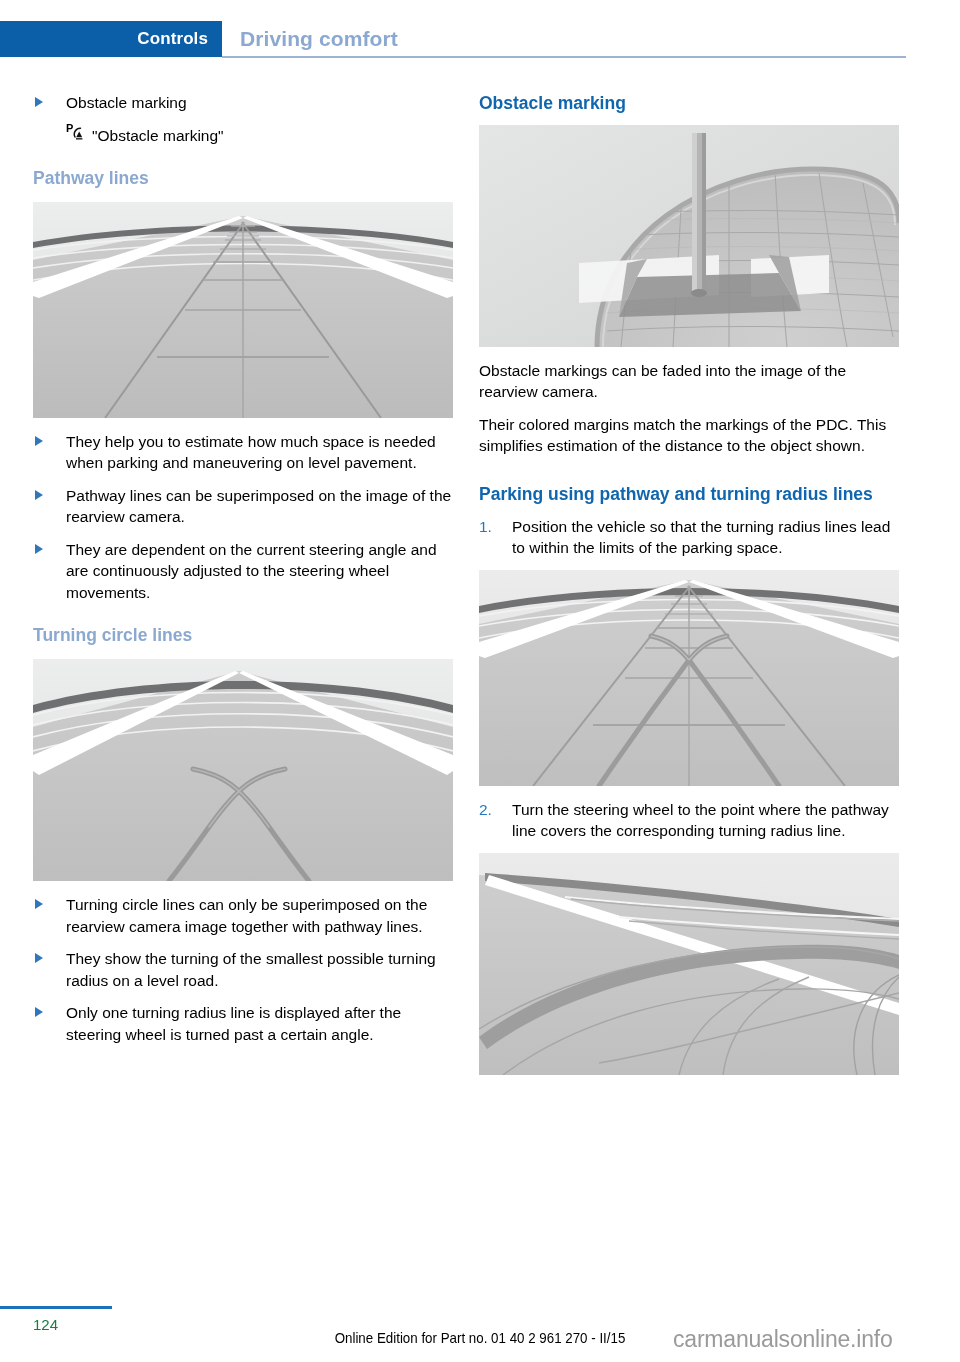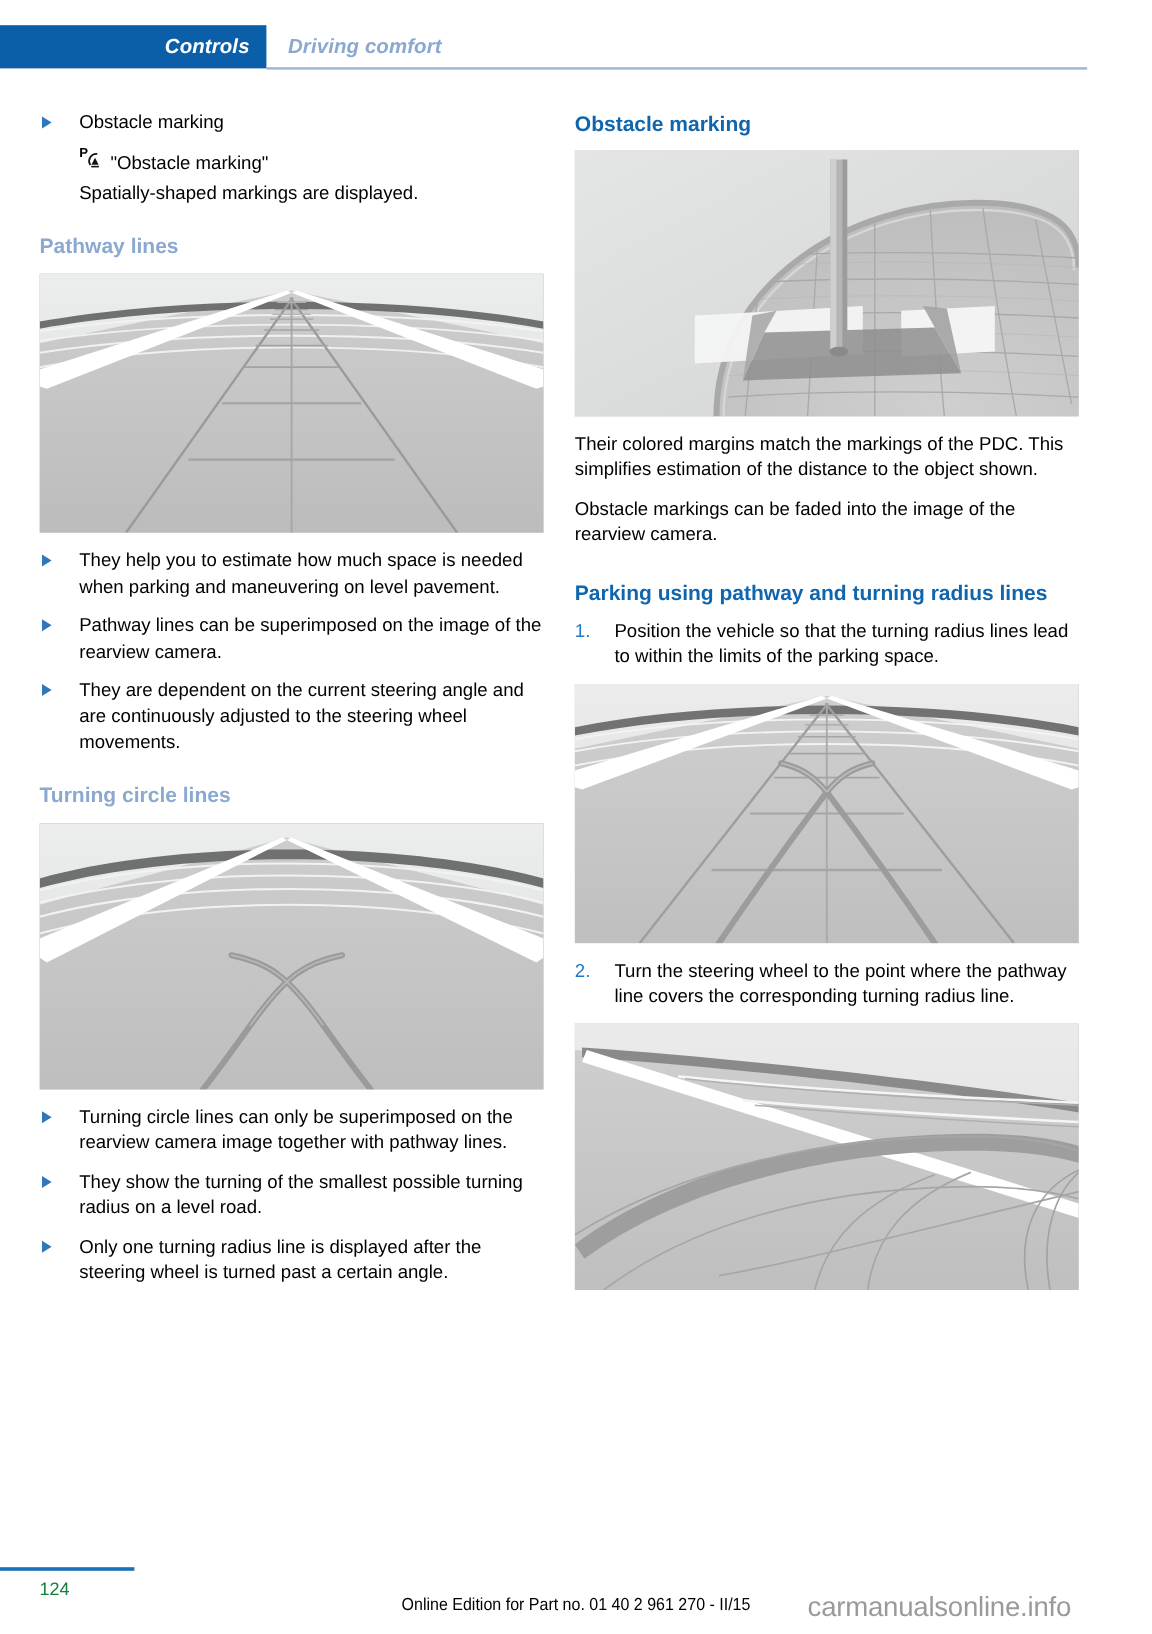--- a/index.html
+++ b/index.html
@@ -16,21 +16,20 @@
     overflow: hidden;
   }
 
   
   .header {
     position: absolute;
     left: 0;
     top: 21px;
     width: 960px;
     height: 36px;
-    font-style: italic;
   }
   .header-tab-active {
     position: absolute;
     left: 0;
     top: 0;
     width: 222px;
     height: 36px;
     background: #0b5ea8;
     display: flex;
     align-items: center;
@@ -47,21 +46,21 @@
   .header-tab-inactive {
     position: absolute;
     left: 240px;
     top: 0;
     height: 36px;
     display: flex;
     align-items: center;
   }
   .header-tab-inactive-label {
     color: #8ba9d0;
-    font-size: 17px;
+    font-size: 21px;
     font-weight: bold;
     letter-spacing: 0.1px;
   }
   .header-rule {
     position: absolute;
     left: 222px;
     top: 56px;
     width: 684px;
     height: 2px;
     background: #9db4d4;
@@ -242,23 +241,20 @@
       <span class="pdc-p">P</span>
       <svg width="12" height="14" viewBox="0 0 12 14" aria-hidden="true">
         <path d="M2 11 A6 6 0 0 1 7.5 2.2" stroke="#111" stroke-width="1.5" fill="none" stroke-linecap="round"></path>
         <path d="M6.2 5.5 L9.2 11.2 L3.2 11.2 Z" fill="#111"></path>
         <rect x="3.0" y="12.2" width="6.4" height="1.3" fill="#111"></rect>
       </svg>
     </span>
     <span>"Obstacle marking"</span>
   </div>
 
-  <div class="sub-line plain">
-    <span>Spatially-shaped markings are displayed.</span>
-  </div>
 
   <h2 class="h-sub">Pathway lines</h2>
 
   <div class="figure">
     <svg viewBox="0 0 420 216" preserveAspectRatio="none" aria-hidden="true">
       <defs>
         <linearGradient id="skyA" x1="0" y1="0" x2="0" y2="1">
           <stop offset="0%" stop-color="#eceded"></stop>
           <stop offset="100%" stop-color="#d8d9d9"></stop>
         </linearGradient>
@@ -416,22 +412,22 @@
       <polygon points="158,152 300,148 322,186 140,192" fill="#8e8e8e" opacity="0.85"></polygon>
       <polygon points="158,152 140,192 148,138 168,134" fill="#a9a9a9" opacity="0.9"></polygon>
       <polygon points="300,148 322,186 310,132 290,130" fill="#a2a2a2" opacity="0.9"></polygon>
       <rect x="213" y="8" width="14" height="162" fill="#b5b5b5"></rect>
       <rect x="213" y="8" width="5" height="162" fill="#cfcfcf"></rect>
       <rect x="223" y="8" width="4" height="162" fill="#9c9c9c"></rect>
       <ellipse cx="220" cy="168" rx="8" ry="4" fill="#8a8a8a"></ellipse>
     </svg>
   </div>
 
+  <p class="para">Obstacle markings can be faded into the image of the rearview camera.</p>
   <p class="para">Their colored margins match the markings of the PDC. This simplifies estimation of the distance to the object shown.</p>
-  <p class="para">Obstacle markings can be faded into the image of the rearview camera.</p>
 
   <h2 class="h-main">Parking using pathway and turning radius lines</h2>
 
   <ol class="nlist">
     <li>
       <span class="num">1.</span>
       <span>Position the vehicle so that the turning radius lines lead to within the limits of the parking space.</span>
     </li>
   </ol>
 

